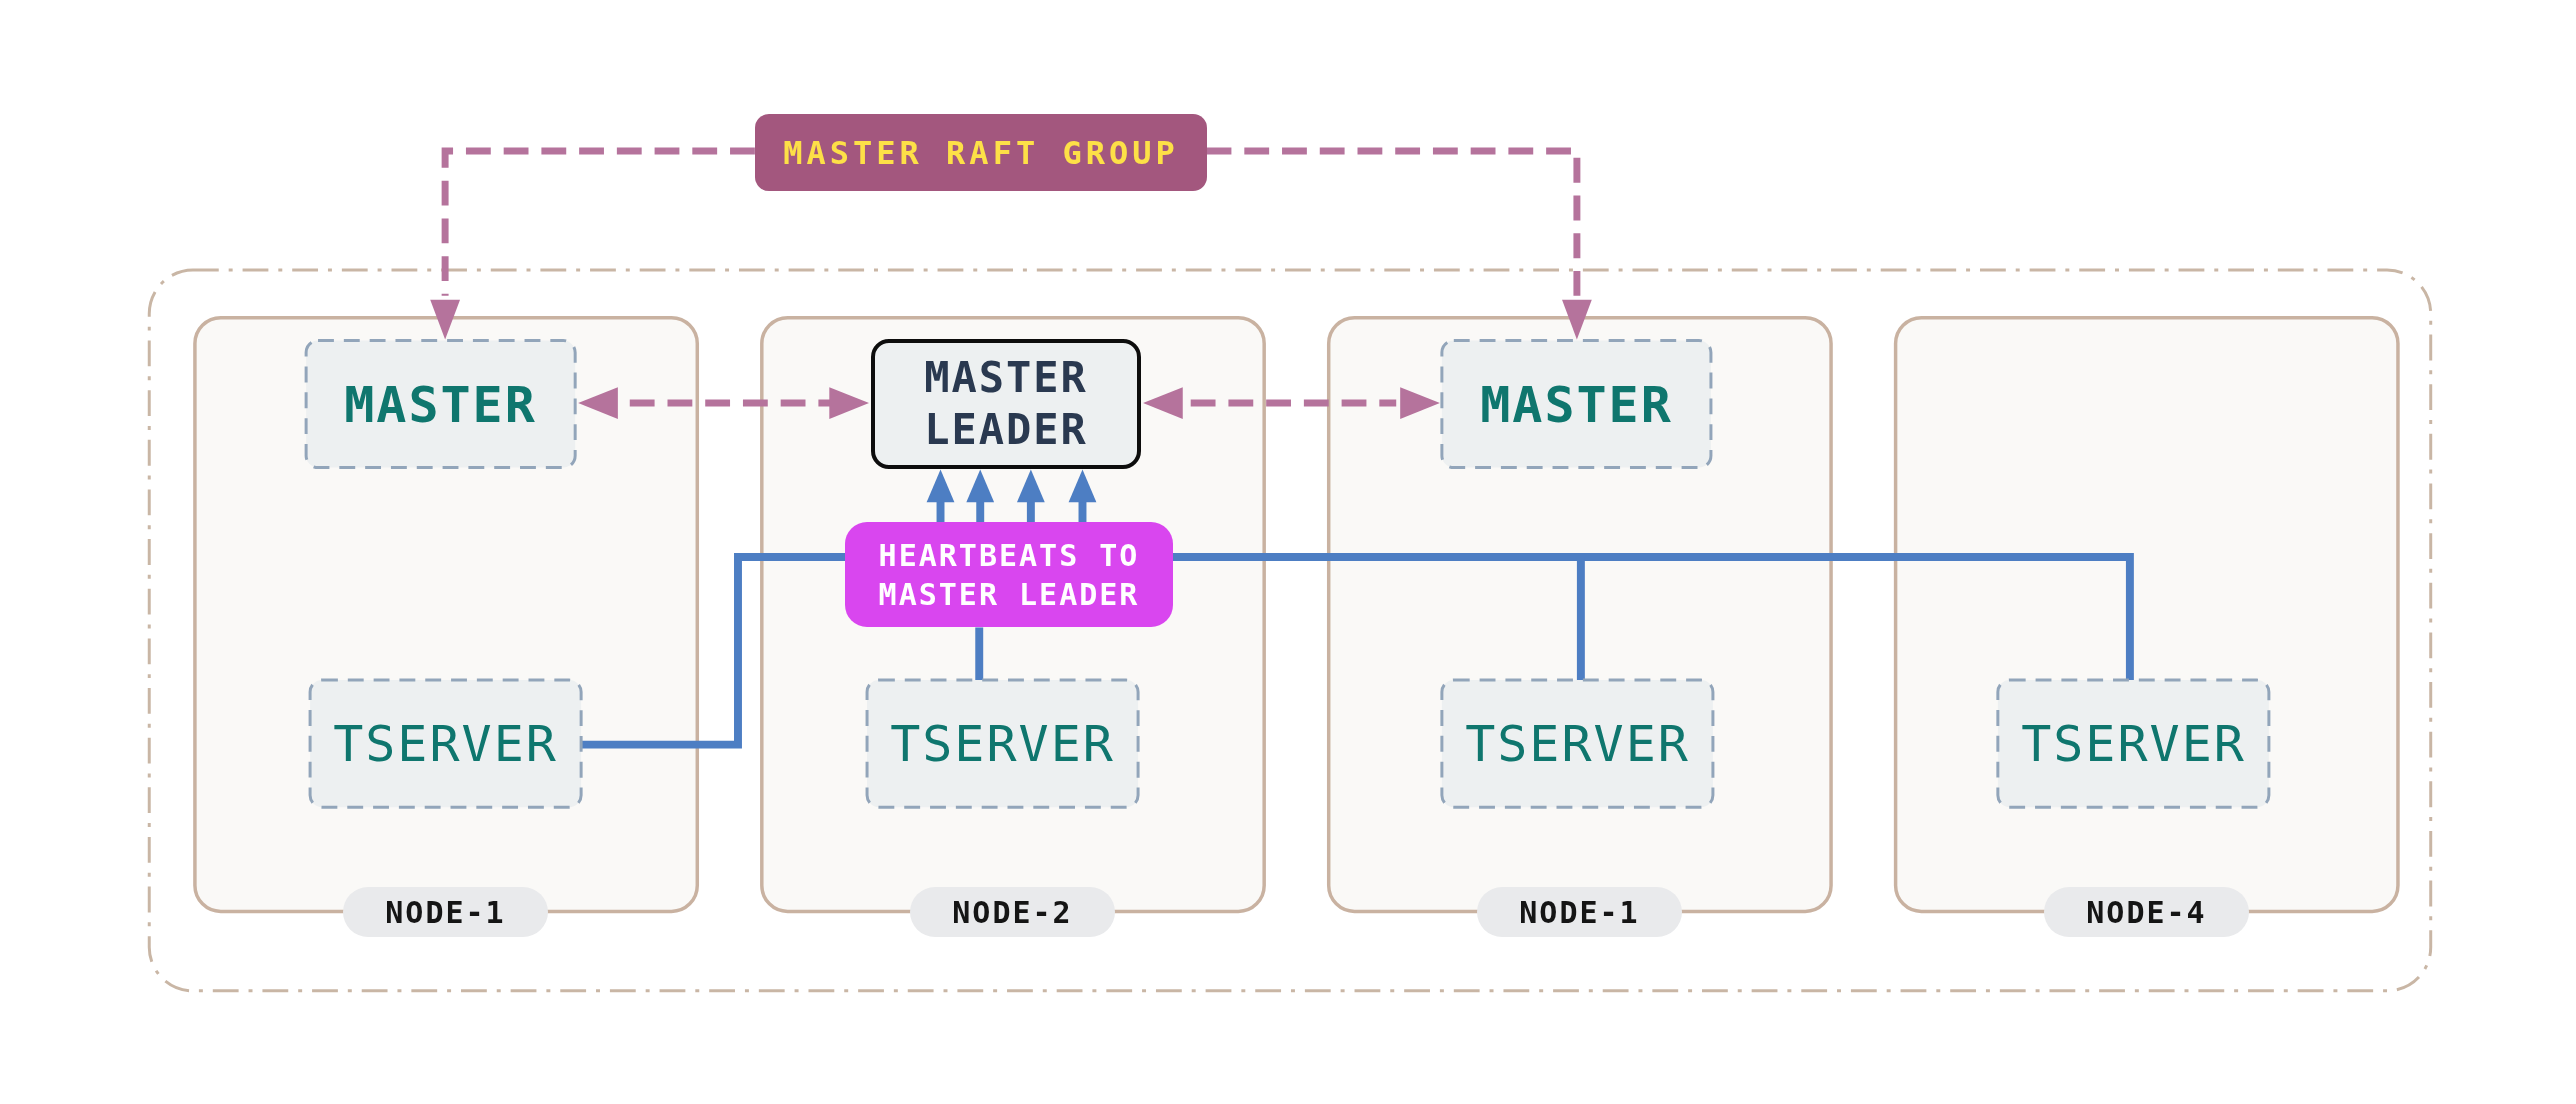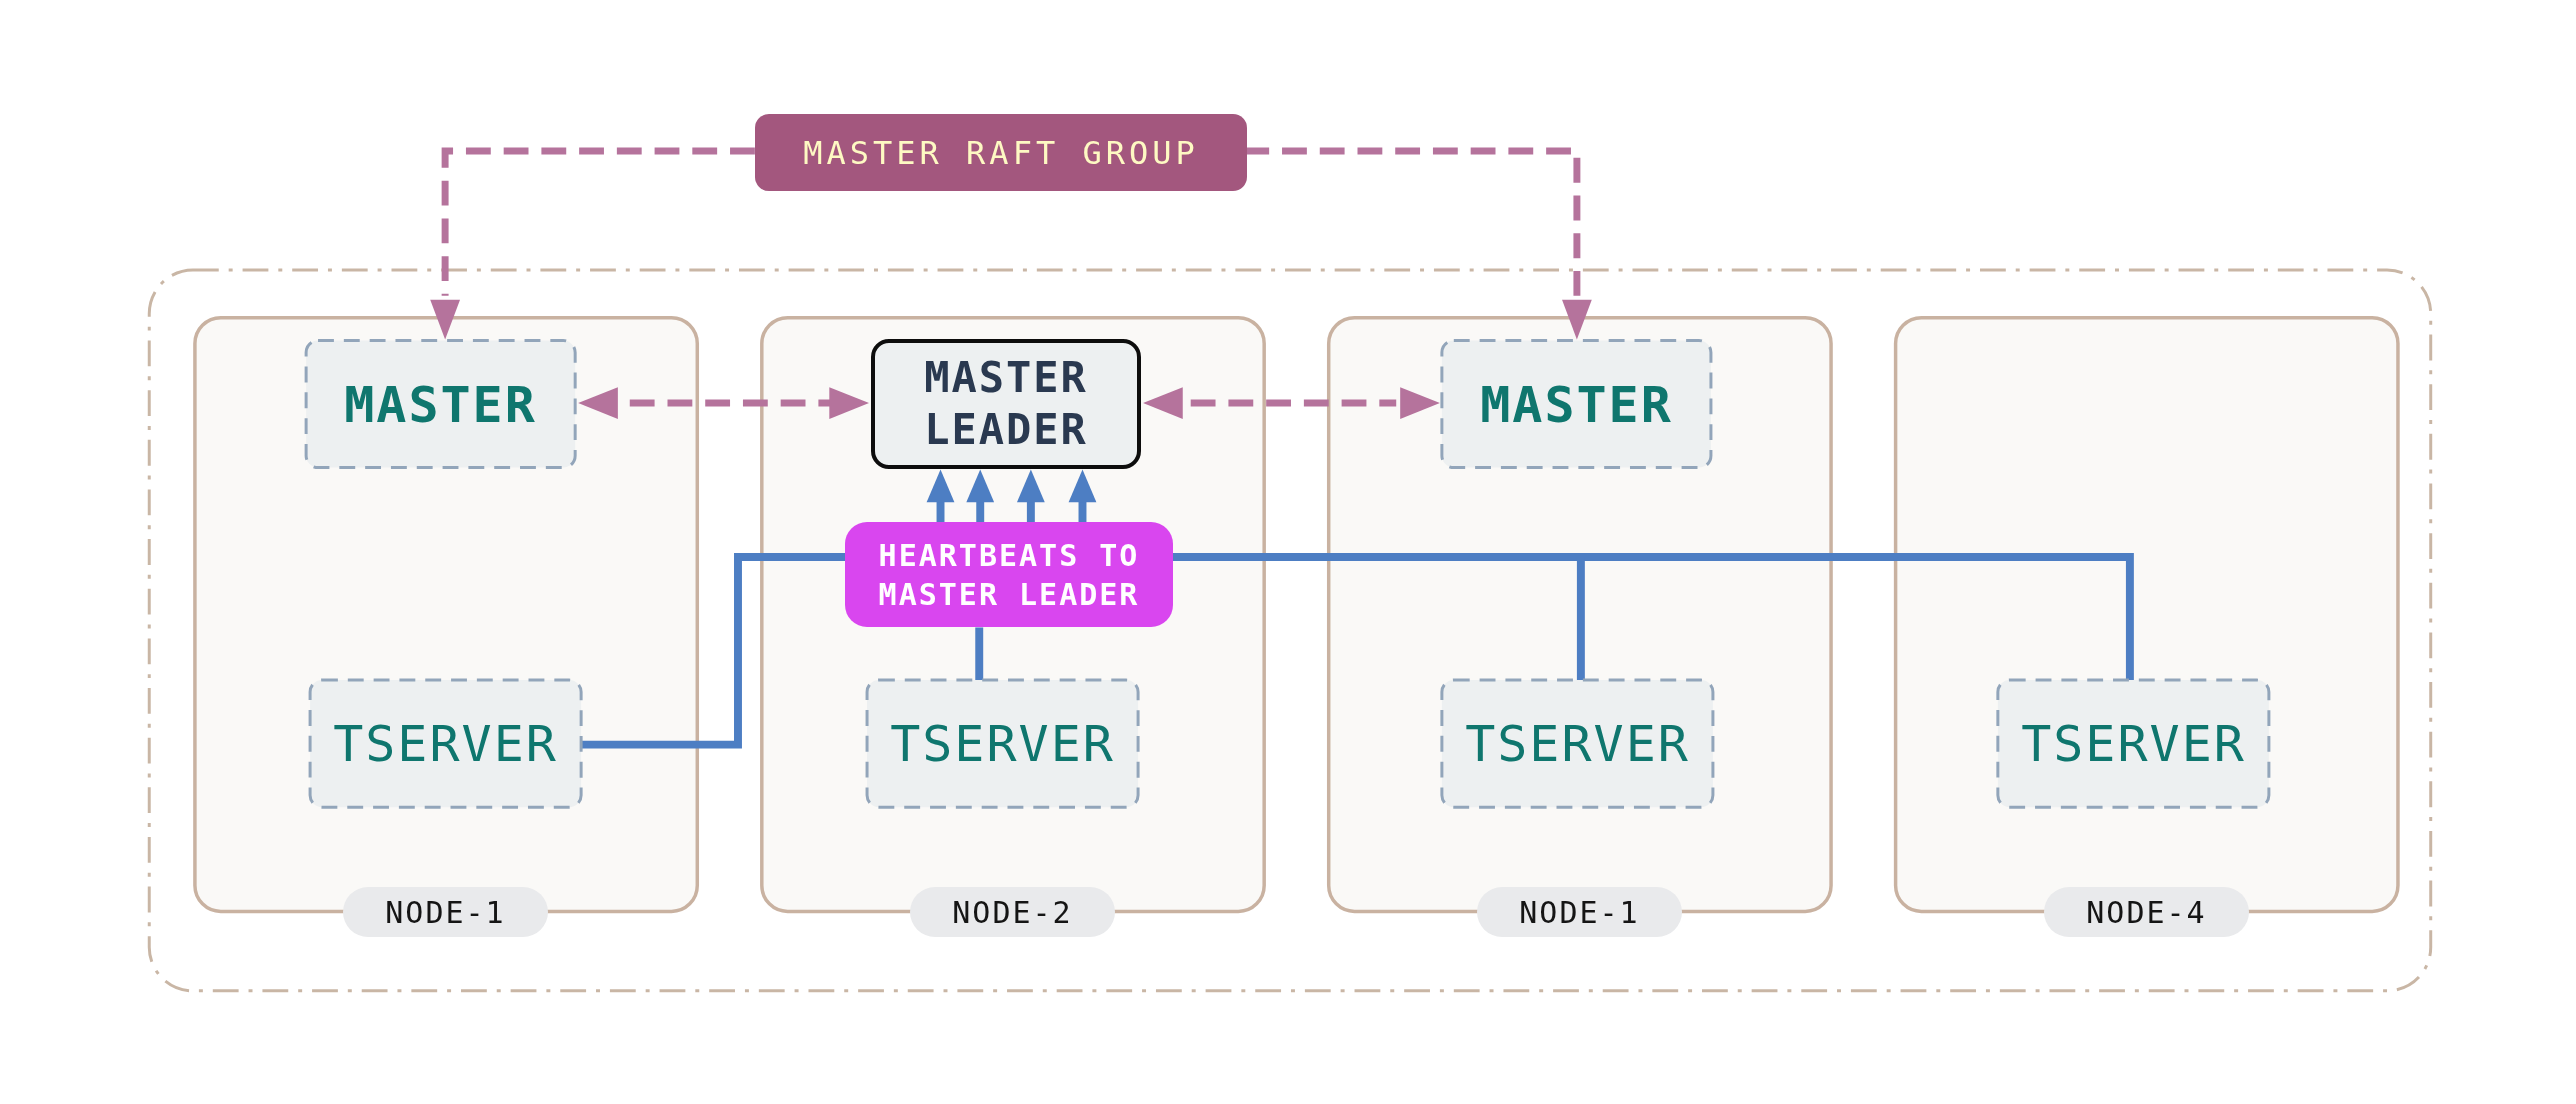--- a/index.html
+++ b/index.html
@@ -10,23 +10,23 @@
     background:#ffffff;
     overflow:hidden;
     font-family:"DejaVu Sans Mono","Liberation Mono",monospace;
   }
   .layer{position:absolute;left:0;top:0;}
   .abs{position:absolute;box-sizing:border-box;}
   .flexc{display:flex;align-items:center;justify-content:center;}
 
   
   .raft-box{
-    left:755px;top:114px;width:492px;height:77px;
+    left:755px;top:114px;width:452px;height:77px;
     background:#a3577e;border-radius:14px;
-    color:#fef9c3;font-size:32px;font-weight:400;letter-spacing:4px;
+    color:#fde047;font-size:32px;font-weight:700;letter-spacing:4px;
   }
 
   
   .srv-label{
     color:#0f766e;font-size:50px;letter-spacing:2px;white-space:nowrap;
   }
   .srv-label.bold{font-weight:700;}
   .lbl-m1{left:306px;top:341px;width:269px;height:127px;}
   .lbl-m3{left:1442px;top:341px;width:269px;height:127px;}
   .lbl-t1{left:310px;top:680px;width:271px;height:127px;}
@@ -48,21 +48,21 @@
     left:845px;top:522px;width:328px;height:105px;
     background:#d946ef;border-radius:22px;
     color:#ffffff;font-size:30px;font-weight:700;letter-spacing:2px;
     line-height:39px;flex-direction:column;text-align:center;
   }
 
   
   .pill{
     top:887px;width:205px;height:50px;
     background:#e9eaec;border-radius:27px;
-    color:#151515;font-size:30px;font-weight:400;letter-spacing:2px;
+    color:#151515;font-size:30px;font-weight:700;letter-spacing:2px;
   }
   .pill-1{left:343px;}
   .pill-2{left:910px;}
   .pill-3{left:1477px;}
   .pill-4{left:2044px;}
 </style>
 </head>
 <body>
 
 <div class="canvas">

